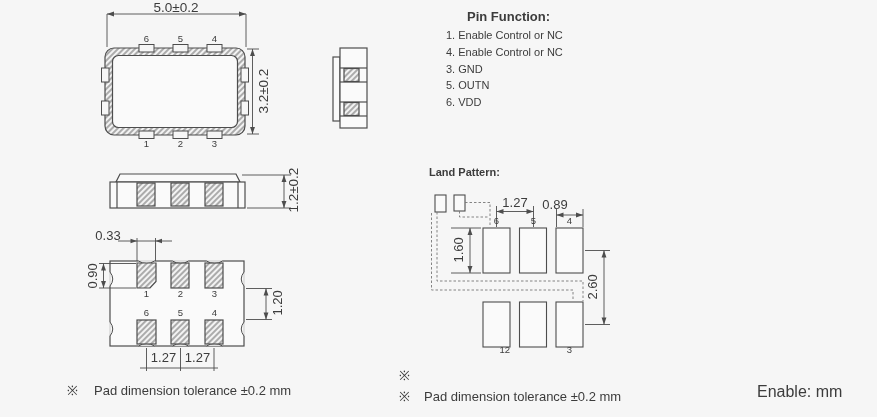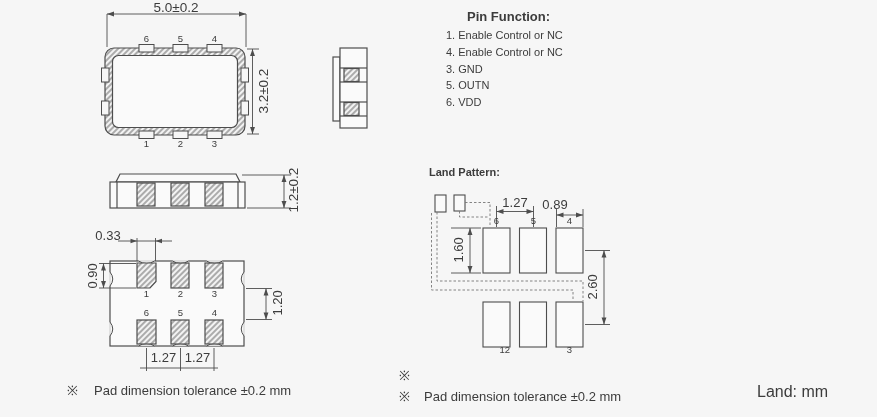--- a/index.html
+++ b/index.html
@@ -223,15 +223,15 @@
   <div class="lbl pin" style="left:526.5px;top:216px;">5</div>
   <div class="lbl pin" style="left:562.5px;top:216px;">4</div>
   <div class="lbl pin" style="left:490px;top:345px;width:20px;text-align:right;">12</div>
   <div class="lbl pin" style="left:562.5px;top:345px;">3</div>
 
   <div class="lbl note" style="left:67px;top:384px;">※</div>
   <div class="lbl note" style="left:94px;top:384px;">Pad dimension tolerance ±0.2 mm</div>
   <div class="lbl note" style="left:399px;top:369px;">※</div>
   <div class="lbl note" style="left:399px;top:390px;">※</div>
   <div class="lbl note" style="left:424px;top:390px;">Pad dimension tolerance ±0.2 mm</div>
-  <div class="lbl units" style="left:757px;top:384px;">Land: mm</div>
+  <div class="lbl units" style="left:757px;top:384px;">Enable: mm</div>
 
 </div>
 
 </body></html>

